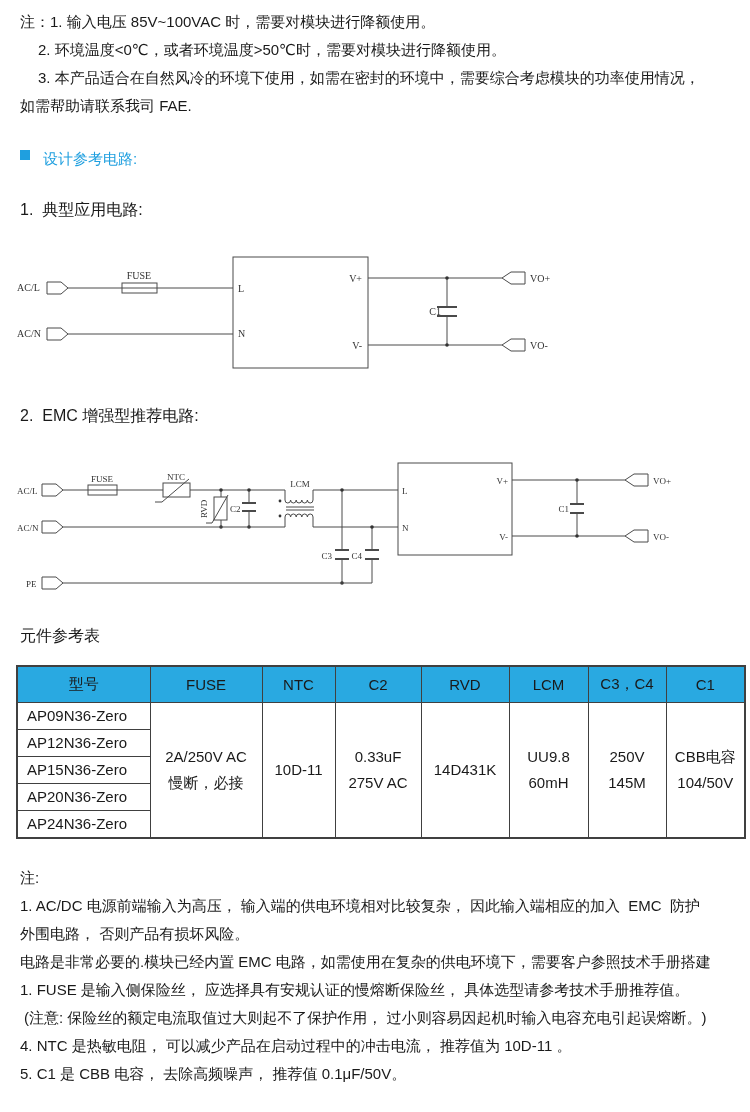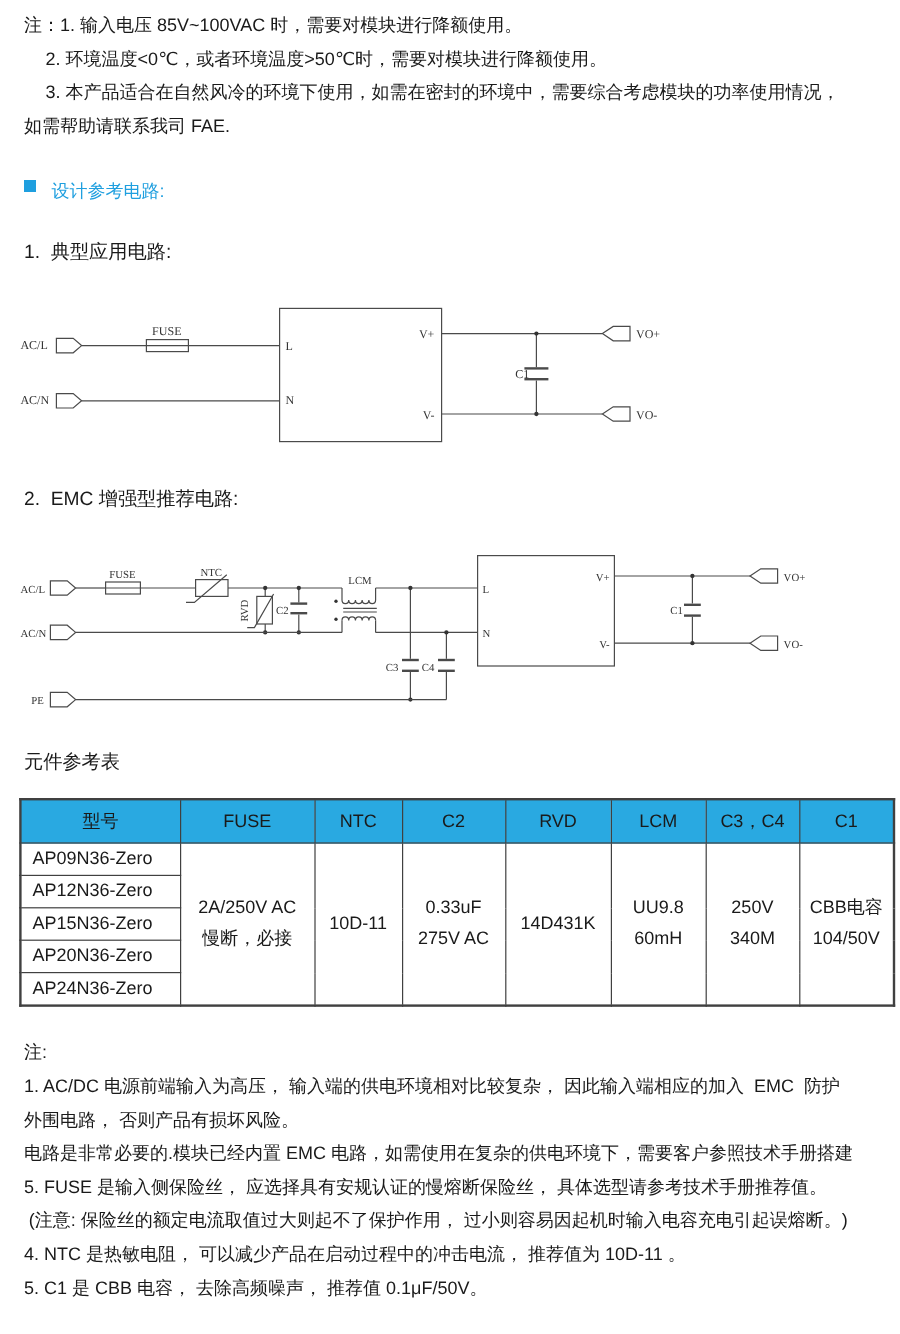--- a/index.html
+++ b/index.html
@@ -218,21 +218,21 @@
           <div>0.33uF</div>
           <div>275V AC</div>
         </td>
         <td rowspan="5">14D431K</td>
         <td rowspan="5" class="two-line cell-low">
           <div>UU9.8</div>
           <div>60mH</div>
         </td>
         <td rowspan="5" class="two-line cell-high">
           <div>250V</div>
-          <div>340M</div>
+          <div>145M</div>
         </td>
         <td rowspan="5" class="two-line cell-high">
           <div>CBB电容</div>
           <div>104/50V</div>
         </td>
       </tr>
       <tr>
           <td class="model">AP12N36-Zero</td>
         </tr>
       <tr>
@@ -245,19 +245,19 @@
           <td class="model">AP24N36-Zero</td>
         </tr>
     </tbody>
   </table>
 
   <div class="abs" style="top:864px;left:20px;width:716px;">
     <div class="note-line">注:</div>
     <div class="note-line">1. AC/DC 电源前端输入为高压， 输入端的供电环境相对比较复杂， 因此输入端相应的加入  EMC  防护</div>
     <div class="note-line">外围电路， 否则产品有损坏风险。</div>
     <div class="note-line">电路是非常必要的.模块已经内置 EMC 电路，如需使用在复杂的供电环境下，需要客户参照技术手册搭建</div>
-    <div class="note-line">5. FUSE 是输入侧保险丝， 应选择具有安规认证的慢熔断保险丝， 具体选型请参考技术手册推荐值。</div>
+    <div class="note-line">1. FUSE 是输入侧保险丝， 应选择具有安规认证的慢熔断保险丝， 具体选型请参考技术手册推荐值。</div>
     <div class="note-line indent-sm">(注意: 保险丝的额定电流取值过大则起不了保护作用， 过小则容易因起机时输入电容充电引起误熔断。)</div>
     <div class="note-line">4. NTC 是热敏电阻， 可以减少产品在启动过程中的冲击电流， 推荐值为 10D-11 。</div>
     <div class="note-line">5. C1 是 CBB 电容， 去除高频噪声， 推荐值 0.1μF/50V。</div>
   </div>
 
 </div>
 
 </body></html>

